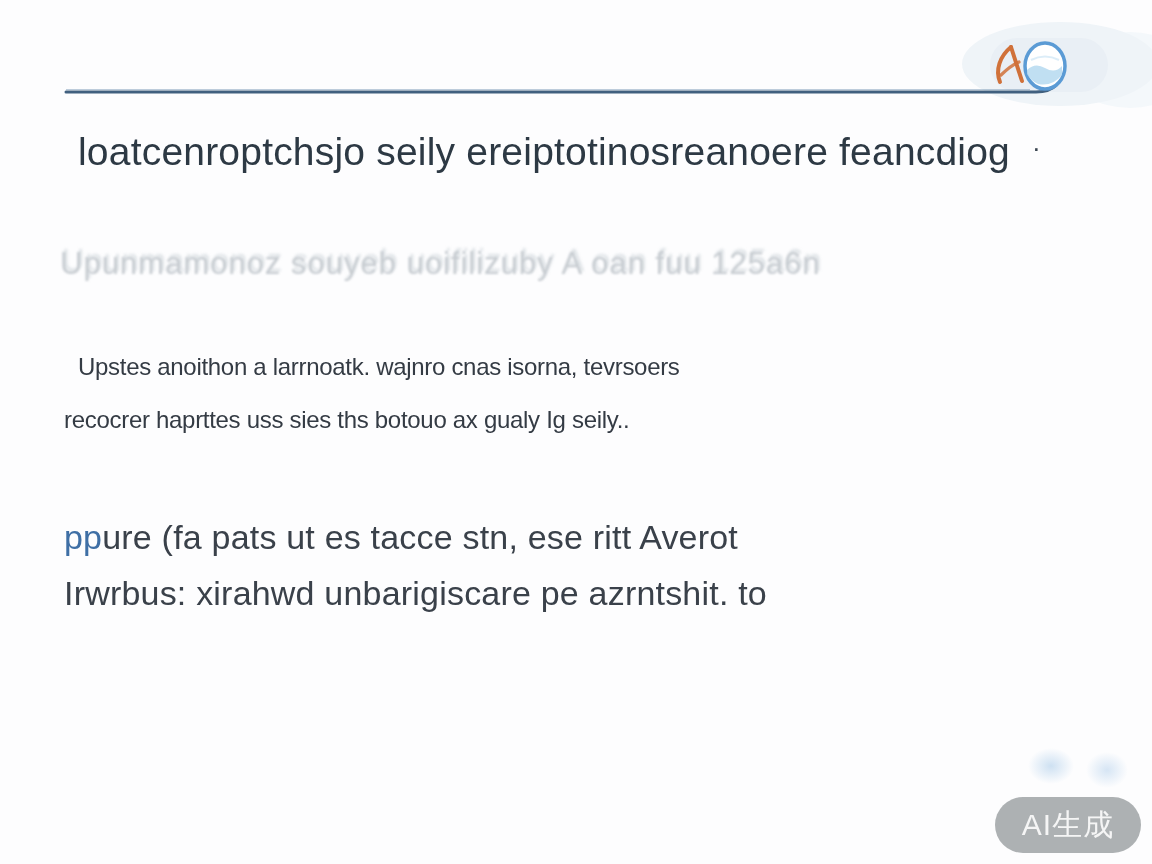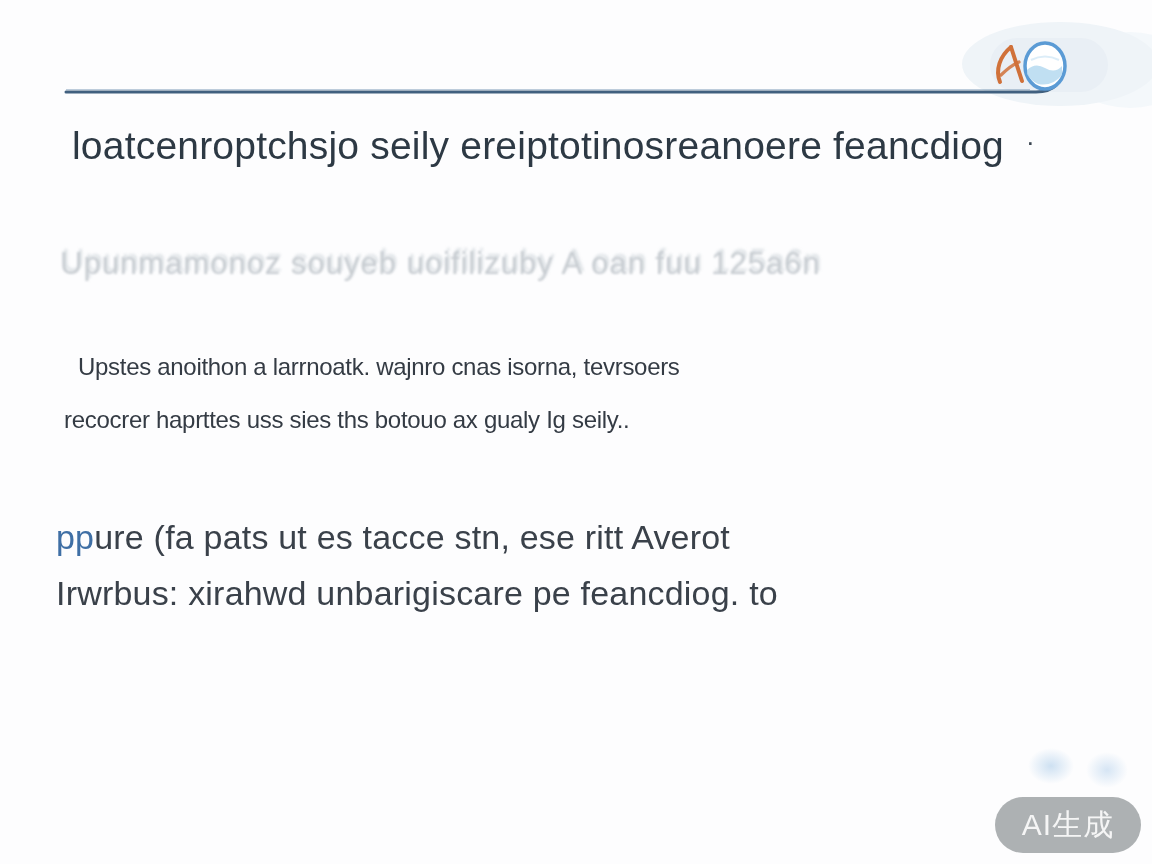--- a/index.html
+++ b/index.html
@@ -3,21 +3,21 @@
 <meta charset="utf-8">
 <style>
   html,body { margin:0; padding:0; background:#ffffff; }
   .page {
     position:relative; width:1152px; height:864px; overflow:hidden;
     background:#fdfdfe;
     font-family:"Liberation Sans", sans-serif;
   }
   .header-deco { position:absolute; left:0; top:0; }
   .title {
-    position:absolute; left:64px; top:116px; margin:8px;
+    position:absolute; left:64px; top:116px; margin:14px;
     font-size:39px; font-weight:500; color:#2d3944;
     letter-spacing:0.2px; white-space:nowrap; filter:blur(0.3px);
   }
   .title .bullet { font-size:26px; margin-left:22px; vertical-align:8px; color:#3a4550; }
   .subtitle {
     position:absolute; left:68px; top:180px;
     font-size:34px; color:#a6acb2; letter-spacing:0.3px;
     white-space:nowrap; filter:blur(0.55px);
   }
   .subtitle .trail { margin-left:16px; opacity:0.5; font-size:29px; color:#b9bfc5; }
@@ -27,21 +27,21 @@
     white-space:nowrap; filter:blur(0.9px);
     text-shadow:2px -3px 2px rgba(182,192,200,0.45);
     text-align:center;
   }
   .para { position:absolute; margin:0; white-space:nowrap; filter:blur(0.35px); }
   .para1 {
     left:64px; top:340px; font-size:24px; line-height:53px;
     color:#343b44; text-indent:14px; letter-spacing:-0.3px;
   }
   .para2 {
-    left:56px; top:509px; font-size:34px; line-height:56px;
+    left:64px; top:509px; font-size:34px; line-height:56px;
     color:#3a414a; letter-spacing:0.2px;
   }
   .link { color:#3f6fa5; text-decoration:none; cursor:pointer; }
   .ai-badge {
     position:absolute; left:995px; top:797px; width:146px; height:56px;
     border-radius:28px; background:rgba(166,170,173,0.92);
     display:flex; align-items:center; justify-content:center;
     font-size:30px; color:rgba(255,255,255,0.88); letter-spacing:1px;
     filter:blur(0.3px);
     text-align:right;
@@ -75,21 +75,21 @@
     </g>
   </svg>
 
   <h1 class="title"><span>loatcenroptchsjo seily ereiptotinosreanoere feancdiog</span><span class="bullet">·</span></h1>
 
 
   <div class="ghost">Upunmamonoz souyeb uoifilizuby A oan fuu 125a6n</div>
 
   <p class="para para1"><span>Upstes anoithon a larrnoatk. wajnro cnas isorna, tevrsoers</span><br><span>recocrer haprttes uss sies ths botouo ax gualy Ig seily..</span></p>
 
-  <p class="para para2"><a class="link">pp</a><span>ure (fa pats ut es tacce stn, ese ritt Averot</span><br><span>Irwrbus: xirahwd unbarigiscare pe feancdiog. to</span></p>
+  <p class="para para2"><a class="link">pp</a><span>ure (fa pats ut es tacce stn, ese ritt Averot</span><br><span>Irwrbus: xirahwd unbarigiscare pe azrntshit. to</span></p>
 
   <div class="smudge s1"></div>
   <div class="smudge s2"></div>
 
   <div class="ai-badge">
       <span>AI生成</span>
     </div>
 
 </div>
 

